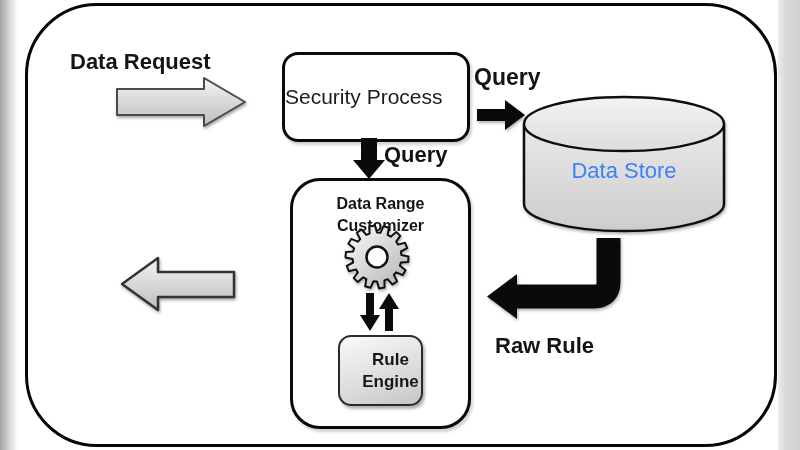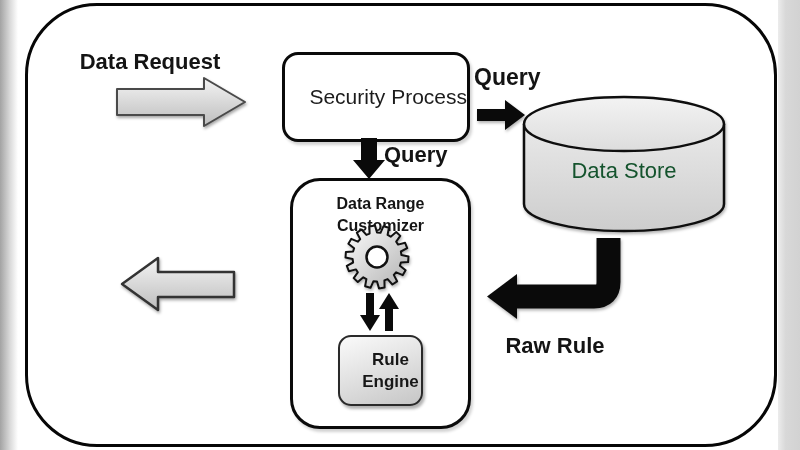--- a/index.html
+++ b/index.html
@@ -8,46 +8,46 @@
     font-family:"Liberation Sans",sans-serif;color:#111;
   }
   .edge-left{position:absolute;left:0;top:0;width:18px;height:450px;
     background:linear-gradient(90deg,#a3a3a3 0%,#d9d9d9 55%,#ffffff 100%);}
   .edge-right{position:absolute;left:778px;top:0;width:22px;height:450px;
     background:linear-gradient(90deg,#ececec 0%,#d8d8d8 35%,#d2d2d2 100%);}
   .frame{
     position:absolute;left:25px;top:3px;width:752px;height:444px;box-sizing:border-box;
     border:3.5px solid #060606;border-radius:72px;background:#fff;
   }
-  .lbl{position:absolute;font-weight:bold;color:#141414;text-align:center;}
+  .lbl{position:absolute;font-weight:bold;color:#141414;text-align:left;}
   .lbl-data-request{left:70px;top:49px;width:160px;font-size:22px;}
   .lbl-query-right{left:474px;top:64px;width:80px;font-size:23px;text-align:left;}
   .lbl-query-down{left:384px;top:142px;width:80px;font-size:22px;text-align:left;}
   .lbl-raw-data{left:495px;top:333px;width:120px;font-size:22px;}
   .lbl-personalized{left:92px;top:321px;width:162px;font-size:22px;line-height:30px;}
   .node-box{
     position:absolute;box-sizing:border-box;background:#fff;border:3px solid #0a0a0a;
-    display:flex;align-items:center;justify-content:flex-end;text-align:center;
+    display:flex;align-items:center;justify-content:flex-start;text-align:center;
     box-shadow:2px 3px 3px rgba(0,0,0,0.18);
   }
   .security-box{left:282px;top:52px;width:188px;height:90px;border-radius:16px;
     font-size:21px;line-height:30px;color:#1c1c1c;}
   .drc-box{left:290px;top:178px;width:181px;height:251px;border-radius:30px;
     border-width:3.5px;display:block;}
   .drc-title{margin-top:12px;text-align:center;font-weight:bold;font-size:16px;line-height:22px;color:#151515;}
   .rule-box{
     position:absolute;left:338px;top:335px;width:85px;height:71px;box-sizing:border-box;
     border:2.5px solid #2a2a2a;border-radius:13px;
     background:linear-gradient(160deg,#fafafa 0%,#e3e3e3 45%,#c6c6c6 100%);
     box-shadow:2px 3px 3px rgba(0,0,0,0.3);
     display:flex;align-items:center;justify-content:center;text-align:center;
     font-weight:bold;font-size:17px;line-height:22px;color:#171717;padding-left:20px;
   }
   .cyl-text{position:absolute;left:522px;top:158px;width:204px;text-align:center;
-    font-size:22px;color:#14532d;}
+    font-size:22px;color:#3b82f6;}
   .shape{position:absolute;}
   .soft-shadow{filter:drop-shadow(1.5px 2.5px 1.5px rgba(0,0,0,0.35));}
   .mild-shadow{filter:drop-shadow(1px 2px 1.5px rgba(0,0,0,0.3));}
 </style>
 </head>
 <body>
 
 <div class="stage">
 
   <div class="edge-left"></div>

